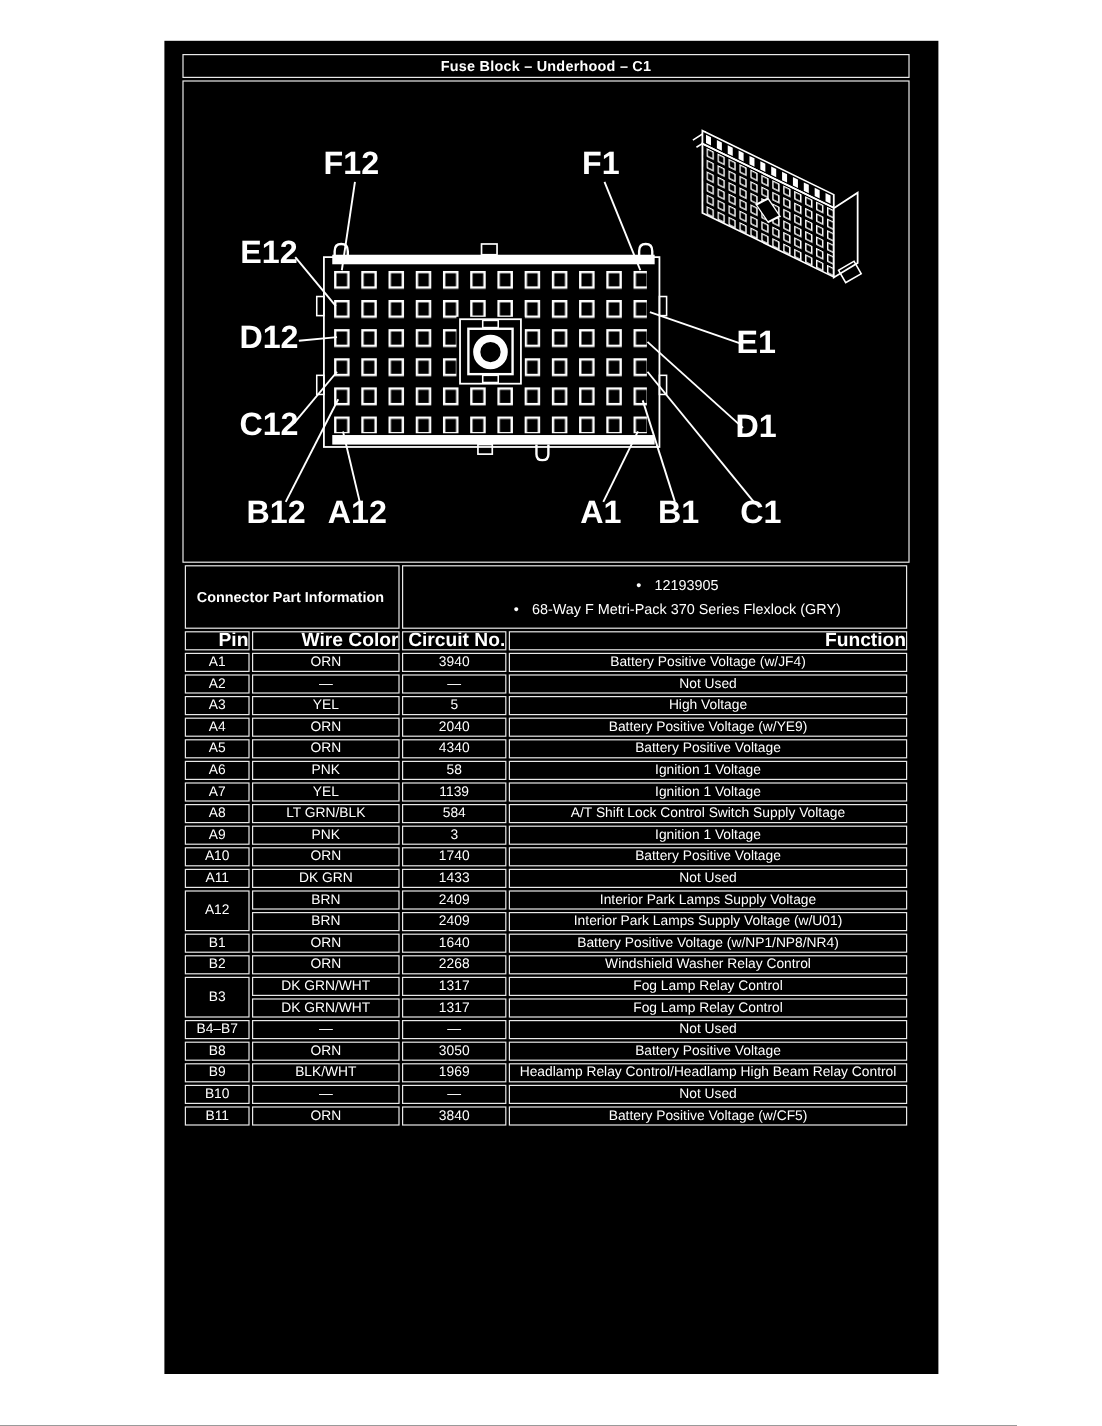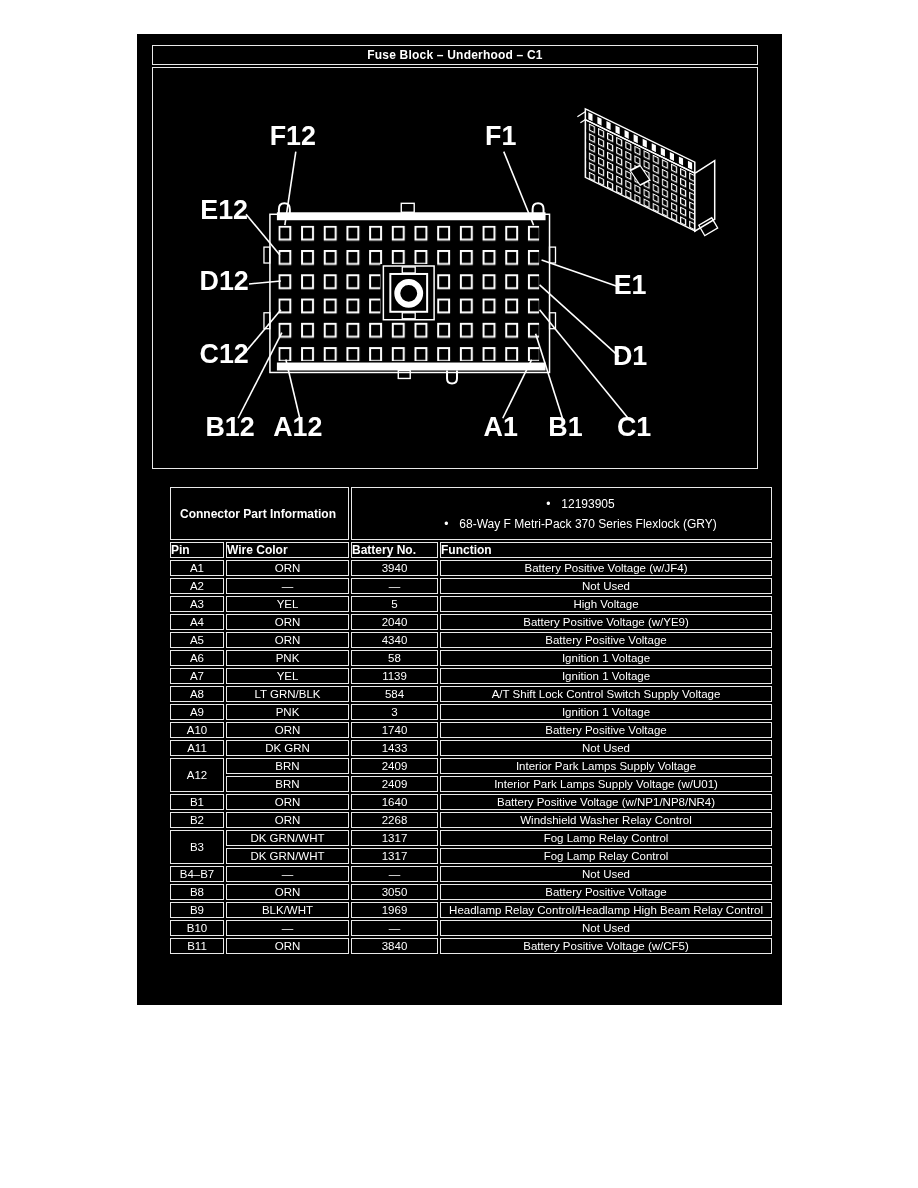--- a/index.html
+++ b/index.html
@@ -6,21 +6,21 @@
   html, body { margin: 0; padding: 0; }
   body {
     width: 918px; height: 1188px;
     background: #ffffff;
     position: relative;
     font-family: "Liberation Sans", sans-serif;
   }
   .panel {
     position: absolute;
     left: 137px; top: 34px;
-    width: 645px; height: 971px;
+    width: 645px; height: 1111px;
     background: #000;
     padding: 11px 24px 0 15px;
   }
   .title-bar {
     width: 606px; height: 20px;
     border: 1px solid #e9e9e9;
     margin-bottom: 2px;
     color: #fff;
     font-size: 12px; font-weight: bold;
     text-align: center; line-height: 18px;
@@ -36,35 +36,35 @@
   .diagram-label {
     font-family: "Liberation Sans", sans-serif;
     font-size: 27px; font-weight: bold;
     fill: #fff;
   }
   table.conn-table {
     border-collapse: separate;
     border-spacing: 2px;
     table-layout: fixed;
     width: 606px;
-    margin: 16px; padding: 0; text-decoration: underline;
+    margin: 0; padding: 0; text-decoration: underline;
   }
   .conn-table td, .conn-table th {
     border: 1px solid #e9e9e9;
     color: #fff;
     font-size: 11.5px;
     height: 16px;
     line-height: 14px;
     padding: 0;
     overflow: hidden;
     white-space: nowrap;
     font-weight: normal;
     vertical-align: middle;
   }
-  .conn-table th { font-weight: bold; font-size: 12px; text-align: left; }
+  .conn-table th { font-weight: bold; font-size: 16px; text-align: right; }
   .c-pin, .c-wire, .c-circ { text-align: center; }
   .c-fn { text-align: center; padding-left: 3px; }
   td.info-label {
     height: 53px;
     font-weight: bold; font-size: 12px;
     text-align: left; padding-left: 9px;
     vertical-align: middle;
   }
   td.info-items { height: 53px; vertical-align: middle; padding-left: 27px; }
   .bullet-item { line-height: 20px; font-size: 12px; text-align: center; }
@@ -179,21 +179,21 @@
       <td class="info-label" colspan="2">Connector Part Information</td>
       <td class="info-items" colspan="2">
         <div class="bullet-item"><span class="bullet">•</span><span>12193905</span></div>
         <div class="bullet-item"><span class="bullet">•</span><span>68-Way F Metri-Pack 370 Series Flexlock (GRY)</span></div>
       </td>
     </tr>
 
     <tr>
       <th>Pin</th>
       <th>Wire Color</th>
-      <th>Battery No.</th>
+      <th>Circuit No.</th>
       <th>Function</th>
     </tr>
 
     <tr>
       <td class="c-pin">A1</td>
       <td class="c-wire">ORN</td>
       <td class="c-circ">3940</td>
       <td class="c-fn">Battery Positive Voltage (w/JF4)</td>
     </tr>
     <tr>

